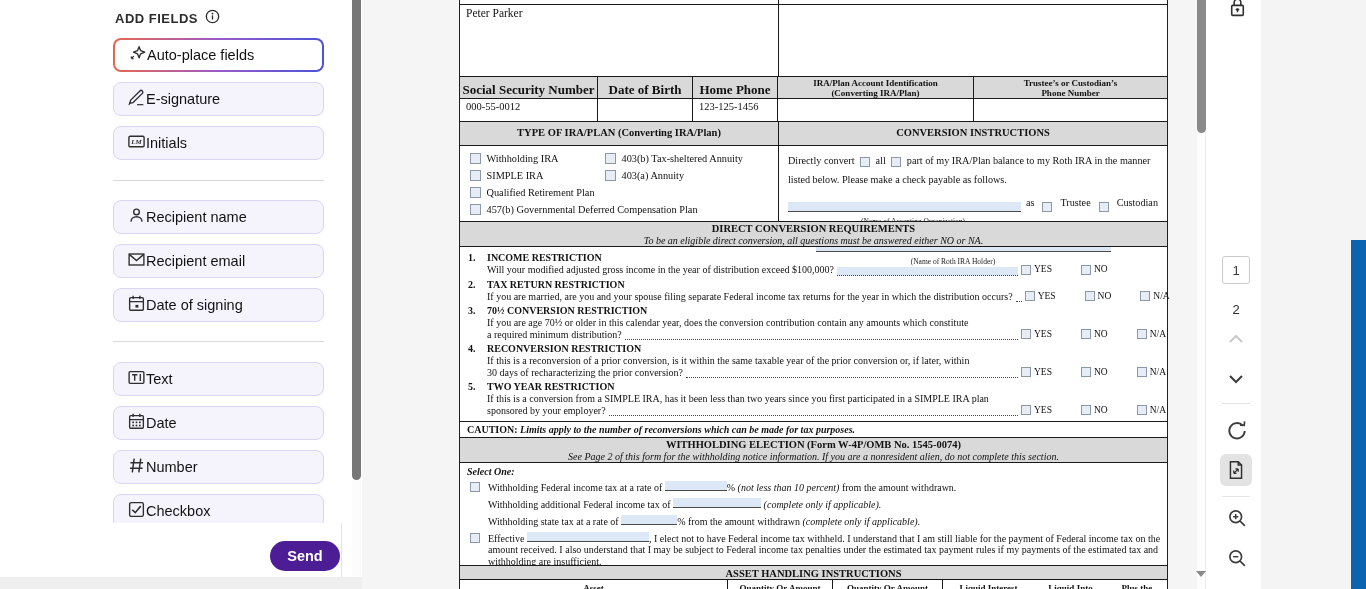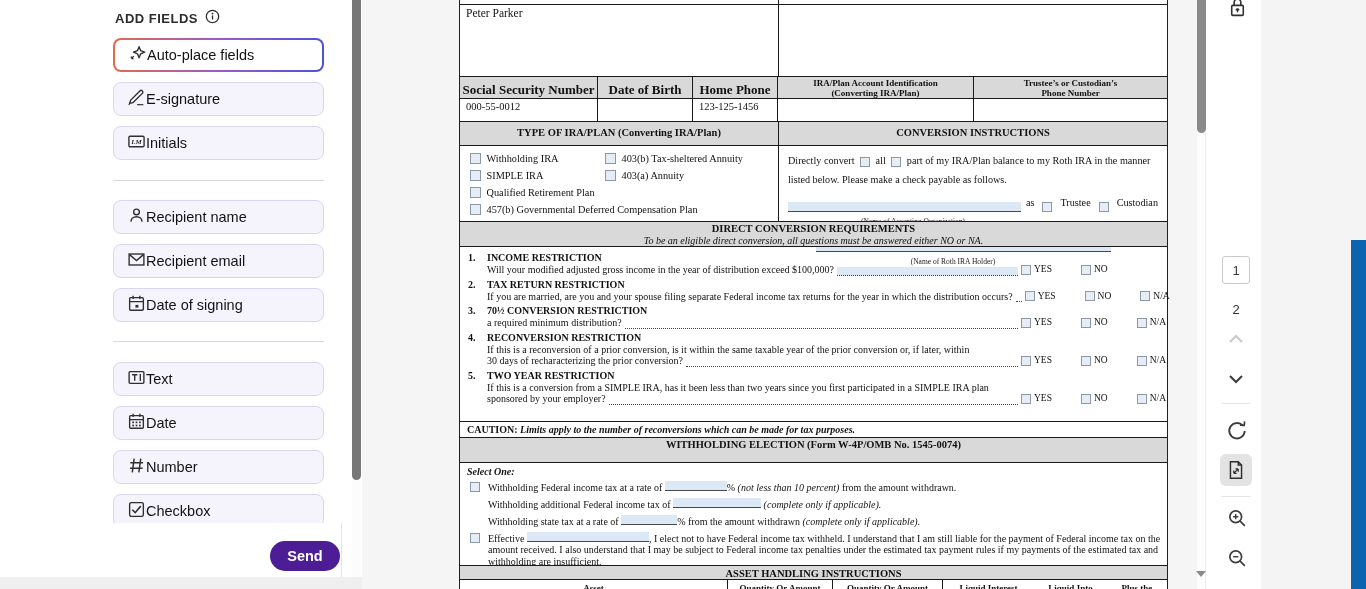--- a/index.html
+++ b/index.html
@@ -399,20 +399,23 @@
                   <span class="cb"></span>
                   <span class="lbl">N/A</span>
                 </span>
             </span>
           </div>
         </div>
 
         <div class="q">
           <div class="q-title"><span class="q-num">3.</span><span>70½ CONVERSION RESTRICTION</span></div>
           <div class="q-line">
+              <span>If you are age 70½ or older in this calendar year, does the conversion contribution contain any amounts which constitute</span>
+            </div>
+          <div class="q-line">
             <span>a required minimum distribution?</span>
             <span class="leader"></span>
             <span class="answers">
               <span class="ans">
                   <span class="cb"></span>
                   <span class="lbl">YES</span>
                 </span>
               <span class="ans">
                   <span class="cb"></span>
                   <span class="lbl">NO</span>
@@ -475,20 +478,21 @@
           </div>
         </div>
       </div>
 
       <div class="row caution" style="top:421px;height:17px;border-top:1px solid #1a1a1a">
         <b>CAUTION:</b> <span class="it">Limits apply to the number of reconversions which can be made for tax purposes.</span>
       </div>
 
       <div class="row gray" style="top:438px;height:25px">
         <div class="band-title">WITHHOLDING ELECTION (Form W-4P/OMB No. 1545-0074)</div>
+        <div class="band-sub">See Page 2 of this form for the withholding notice information. If you are a nonresident alien, do not complete this section.</div>
       </div>
 
       <div class="row wh-cell" style="top:463px;height:102px;border-bottom:none">
         <div class="wh-select">Select One:</div>
         <div class="wh-opt">
           <span class="cb"></span>
           <span>Withholding Federal income tax at a rate of</span>
           <span class="bf" style="width:62px"></span><span>%</span>
           <span class="it">(not less than 10 percent)</span>
           <span>from the amount withdrawn.</span>

